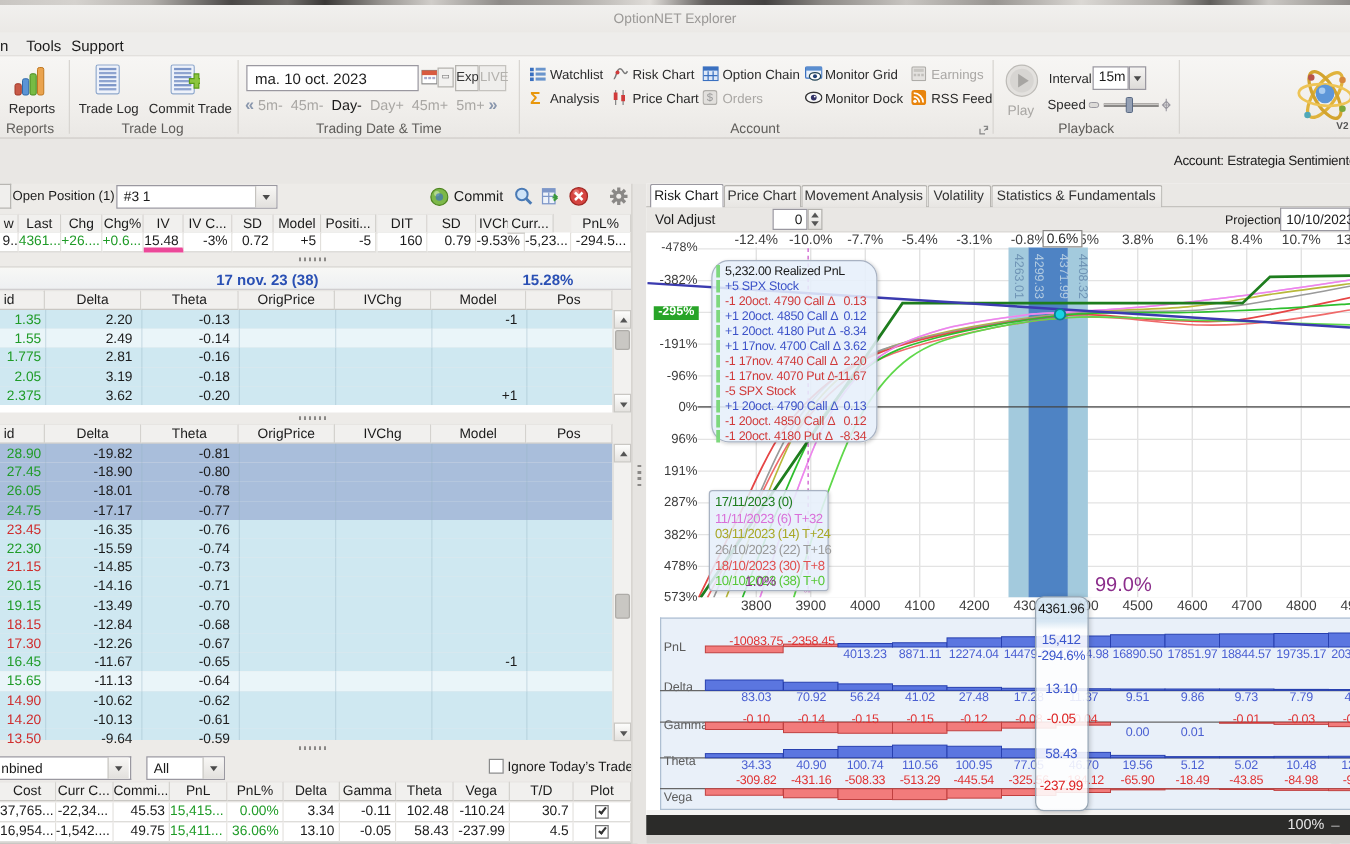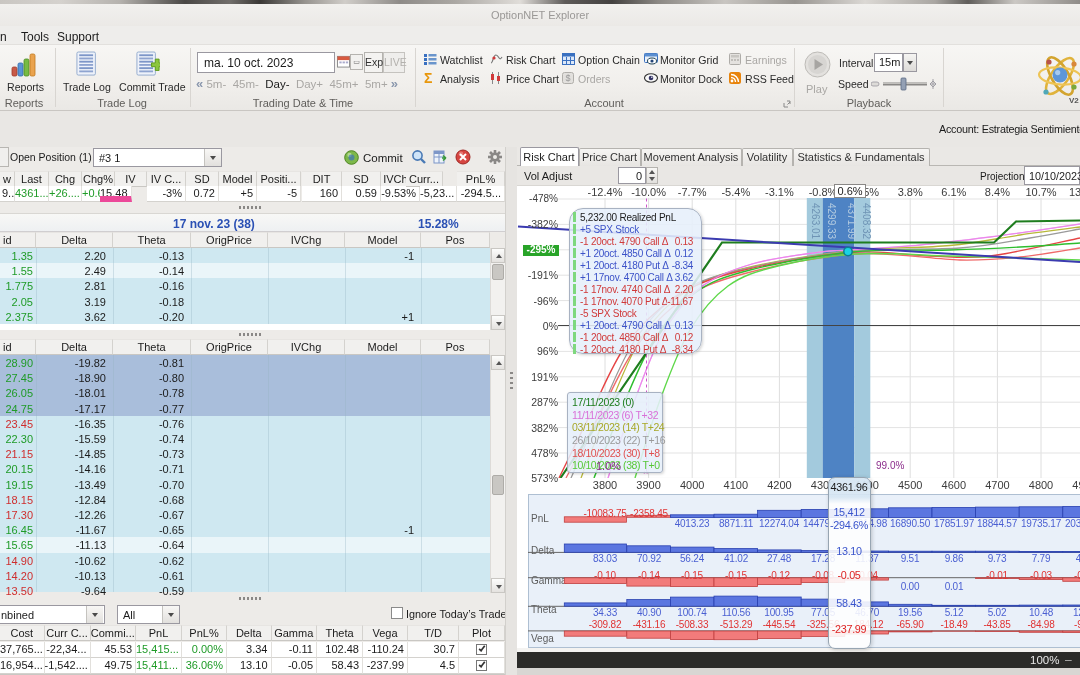--- a/index.html
+++ b/index.html
@@ -235,33 +235,33 @@
   </svg>
 <div class="hdrcell" style="left:0px;top:171px;width:15px">w</div>
 <div class="dcell " style="left:0px;top:186px;width:15px;border-bottom:1px solid #d4d2ce;text-align:left;padding-left:2px;">9...</div>
 <div class="hdrcell" style="left:15px;top:171px;width:34px">Last</div>
 <div class="dcell grn" style="left:15px;top:186px;width:34px;border-bottom:1px solid #d4d2ce;text-align:right;">4361...</div>
 <div class="hdrcell" style="left:49px;top:171px;width:33px">Chg</div>
 <div class="dcell grn" style="left:49px;top:186px;width:33px;border-bottom:1px solid #d4d2ce;text-align:right;">+26....</div>
 <div class="hdrcell" style="left:82px;top:171px;width:33px">Chg%</div>
 <div class="dcell grn" style="left:82px;top:186px;width:33px;border-bottom:1px solid #d4d2ce;text-align:right;">+0.6...</div>
 <div class="hdrcell" style="left:115px;top:171px;width:32px">IV</div>
-<div class="dcell " style="left:100px;top:186px;width:32px;border-bottom:6px solid #ec4899;text-align:left;">15.48</div>
+<div class="dcell " style="left:115px;top:186px;width:32px;border-bottom:4px solid #ec4899;text-align:right;">15.48</div>
 <div class="hdrcell" style="left:147px;top:171px;width:39px">IV C...</div>
 <div class="dcell " style="left:147px;top:186px;width:39px;border-bottom:1px solid #d4d2ce;text-align:right;">-3%</div>
 <div class="hdrcell" style="left:186px;top:171px;width:33px">SD</div>
 <div class="dcell " style="left:186px;top:186px;width:33px;border-bottom:1px solid #d4d2ce;text-align:right;">0.72</div>
 <div class="hdrcell" style="left:219px;top:171px;width:38px">Model</div>
 <div class="dcell " style="left:219px;top:186px;width:38px;border-bottom:1px solid #d4d2ce;text-align:right;">+5</div>
 <div class="hdrcell" style="left:257px;top:171px;width:44px">Positi...</div>
 <div class="dcell " style="left:257px;top:186px;width:44px;border-bottom:1px solid #d4d2ce;text-align:right;">-5</div>
 <div class="hdrcell" style="left:302px;top:171px;width:40px">DIT</div>
 <div class="dcell " style="left:302px;top:186px;width:40px;border-bottom:1px solid #d4d2ce;text-align:right;">160</div>
 <div class="hdrcell" style="left:342px;top:171px;width:39px">SD</div>
-<div class="dcell " style="left:342px;top:186px;width:39px;border-bottom:1px solid #d4d2ce;text-align:right;">0.59</div>
+<div class="dcell " style="left:342px;top:186px;width:39px;border-bottom:1px solid #d4d2ce;text-align:right;">0.79</div>
 <div class="hdrcell" style="left:381px;top:171px;width:39px">IVCh...</div>
 <div class="dcell " style="left:381px;top:186px;width:39px;border-bottom:1px solid #d4d2ce;text-align:right;">-9.53%</div>
 <div class="hdrcell" style="left:406px;top:171px;width:37px">Curr...</div>
 <div class="dcell " style="left:420px;top:186px;width:37px;border-bottom:1px solid #d4d2ce;text-align:right;">-5,23...</div>
 <div class="hdrcell" style="left:457px;top:171px;width:48px">PnL%</div>
 <div class="dcell " style="left:457px;top:186px;width:48px;border-bottom:1px solid #d4d2ce;text-align:right;">-294.5...</div>
 <div class="abs" style="left:239px;top:206px;width:22px;height:3px;background:repeating-linear-gradient(90deg,#8a8886 0 2px,transparent 2px 4px)"></div>
 <div class="abs" style="left:0;top:213px;width:505px;height:19px;background:linear-gradient(#f8f8f6,#eef0f2);border-top:1px solid #d9d7d3;border-bottom:1px solid #d0ced0">
 <span class="abs" style="left:173px;top:3px;color:#2a50b4;font-weight:bold;font-size:12px">17 nov. 23 (38)</span>
 <span class="abs" style="left:418px;top:3px;color:#2a50b4;font-weight:bold;font-size:12px">15.28%</span>
@@ -723,21 +723,21 @@
   </div>
 <div class="abs" style="left:567px;top:392px;width:96px;height:81px;background:rgba(230,239,250,0.88);border:1px solid #a8b2c2;border-radius:3px;box-shadow:1px 1px 3px rgba(0,0,0,0.18);z-index:4;padding:3px 0 0 4px;font-size:10.5px">
     <div style="height:12.7px;color:#1e7d1e;white-space:nowrap;letter-spacing:-0.4px">17/11/2023 (0)</div>
     <div style="height:12.7px;color:#d970d9;white-space:nowrap;letter-spacing:-0.4px">11/11/2023 (6) T+32</div>
     <div style="height:12.7px;color:#a8a828;white-space:nowrap;letter-spacing:-0.4px">03/11/2023 (14) T+24</div>
     <div style="height:12.7px;color:#9a9a9a;white-space:nowrap;letter-spacing:-0.4px">26/10/2023 (22) T+16</div>
     <div style="height:12.7px;color:#e05050;white-space:nowrap;letter-spacing:-0.4px">18/10/2023 (30) T+8</div>
     <div style="height:12.7px;color:#58c838;white-space:nowrap;letter-spacing:-0.4px">10/10/2023 (38) T+0</div>
   </div>
 <div class="abs" style="left:596px;top:459.5px;color:#8b2d8b;font-size:11px;z-index:5">1.0%</div>
-<div class="abs" style="left:876px;top:459.5px;color:#8b2d8b;font-size:10px;z-index:5">99.0%</div>
+<div class="abs" style="left:876px;top:459.5px;color:#8b2d8b;font-size:16px;z-index:5">99.0%</div>
 <div class="abs" style="left:517px;top:478px;width:563px;height:14px;background:#fff;z-index:1"></div>
 <div class="xlabel" style="left:605.0px;top:478.5px;z-index:2">3800</div>
 <div class="xlabel" style="left:648.6px;top:478.5px;z-index:2">3900</div>
 <div class="xlabel" style="left:692.2px;top:478.5px;z-index:2">4000</div>
 <div class="xlabel" style="left:735.8px;top:478.5px;z-index:2">4100</div>
 <div class="xlabel" style="left:779.4px;top:478.5px;z-index:2">4200</div>
 <div class="xlabel" style="left:823.0px;top:478.5px;z-index:2">4300</div>
 <div class="xlabel" style="left:866.6px;top:478.5px;z-index:2">4400</div>
 <div class="xlabel" style="left:910.2px;top:478.5px;z-index:2">4500</div>
 <div class="xlabel" style="left:953.8px;top:478.5px;z-index:2">4600</div>

